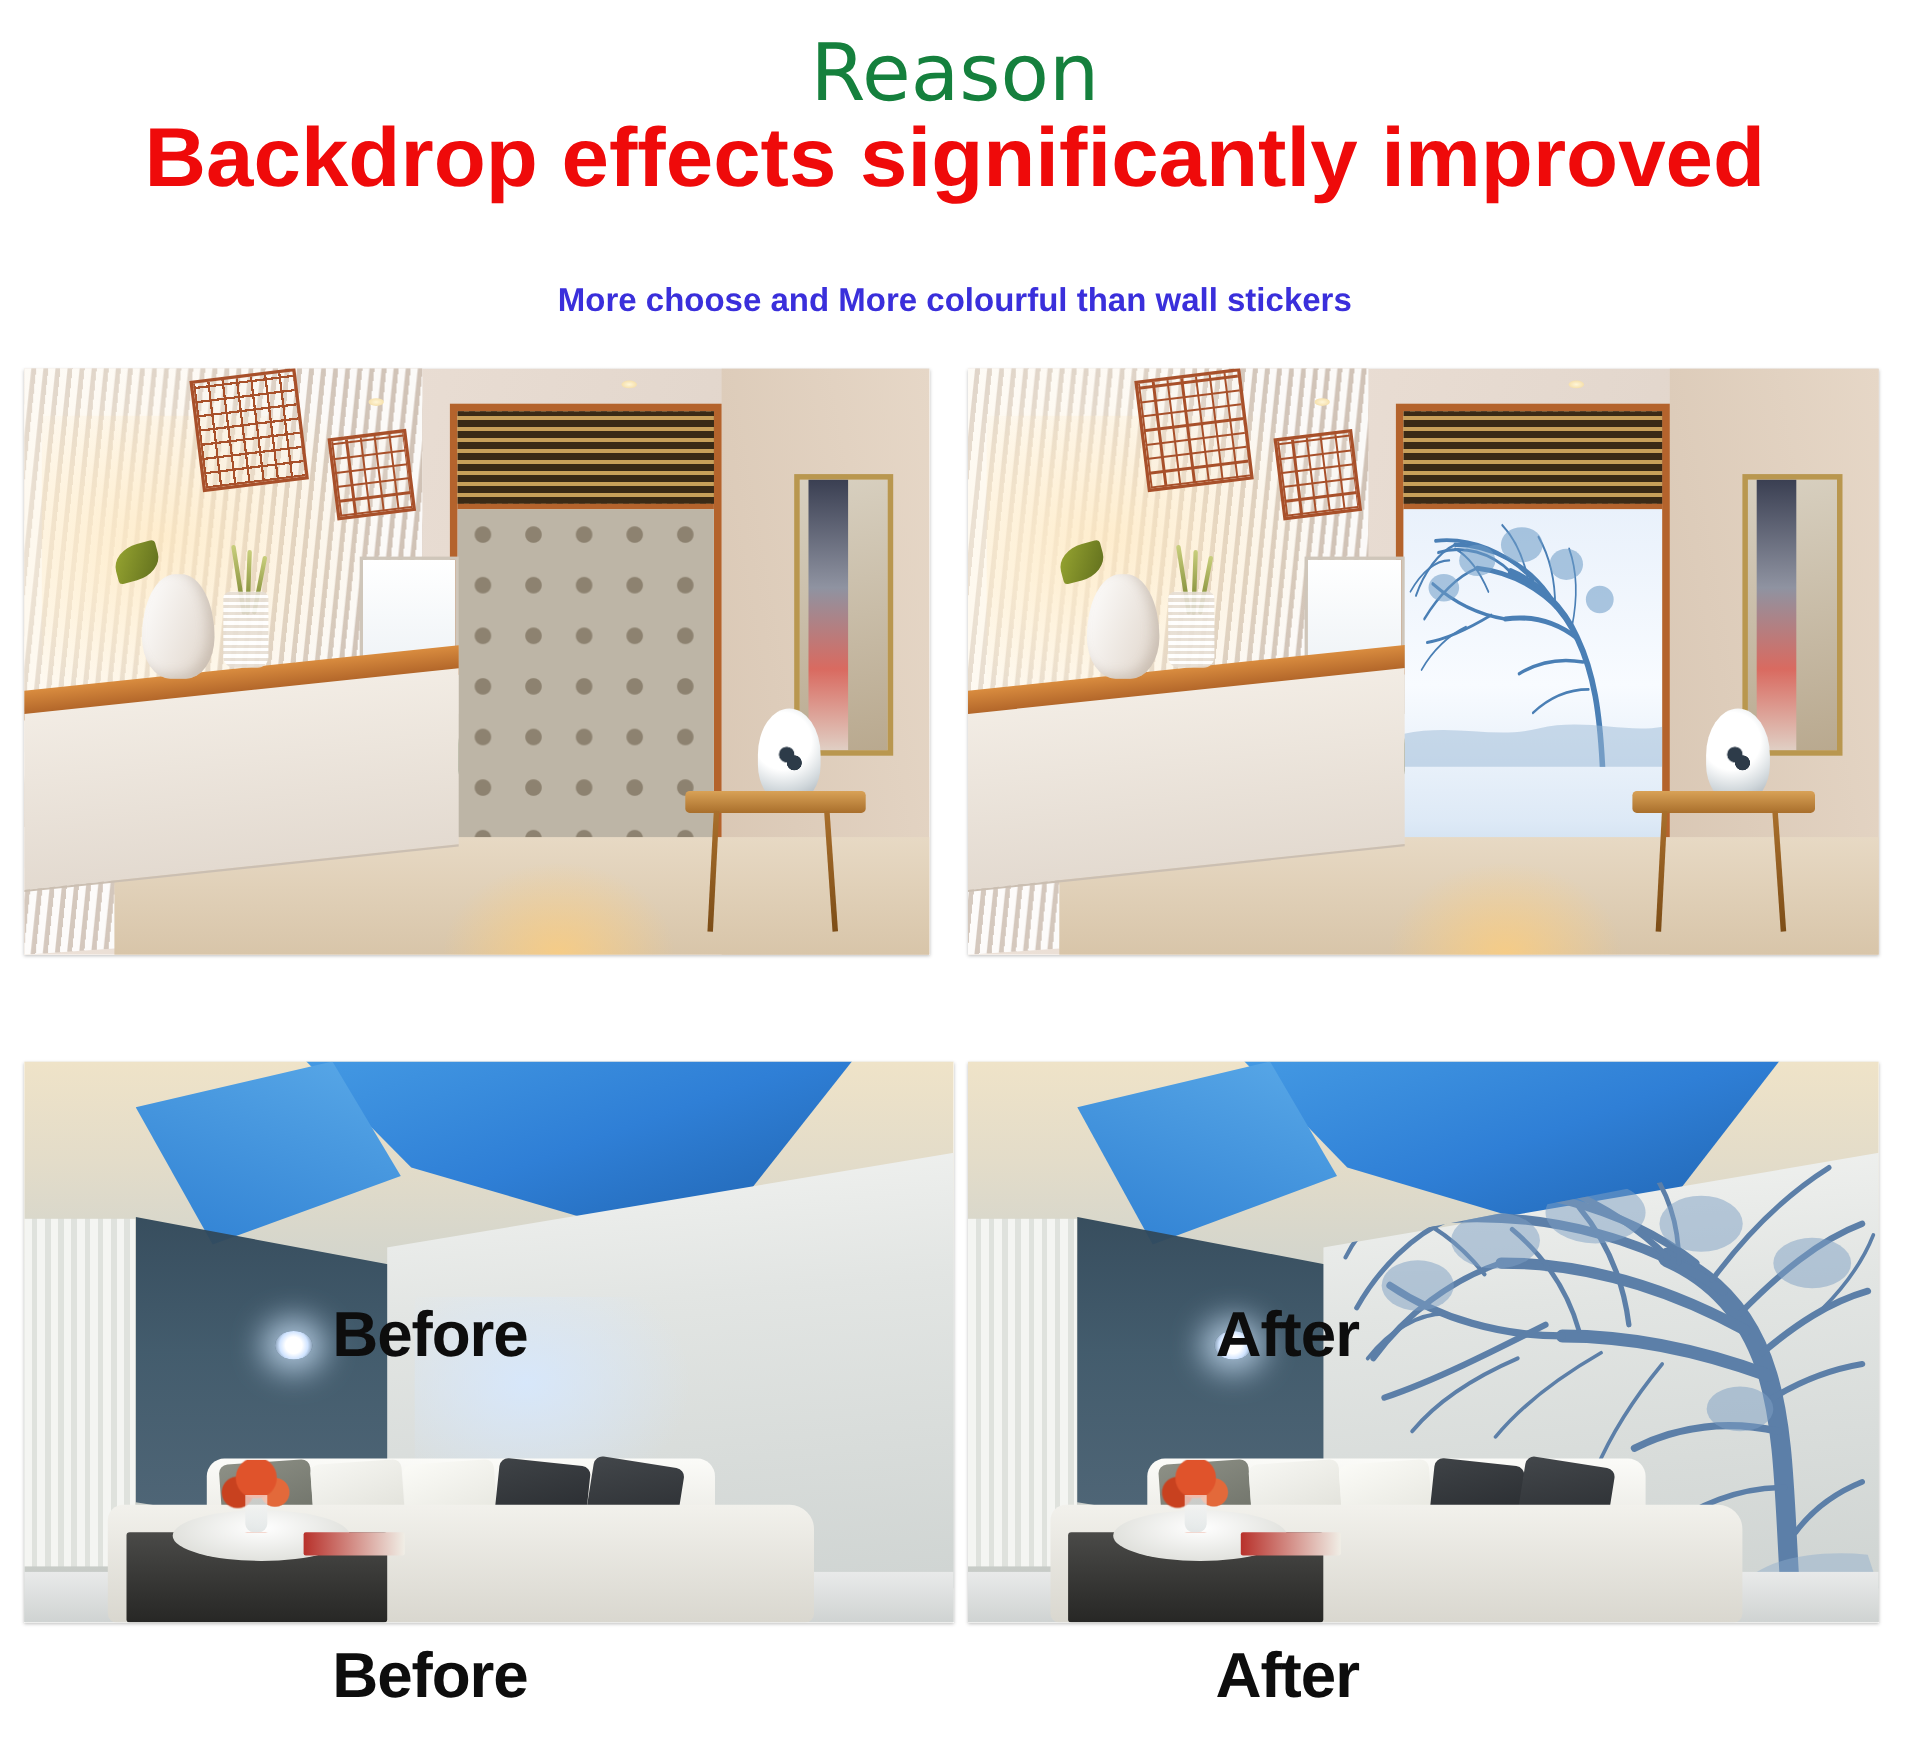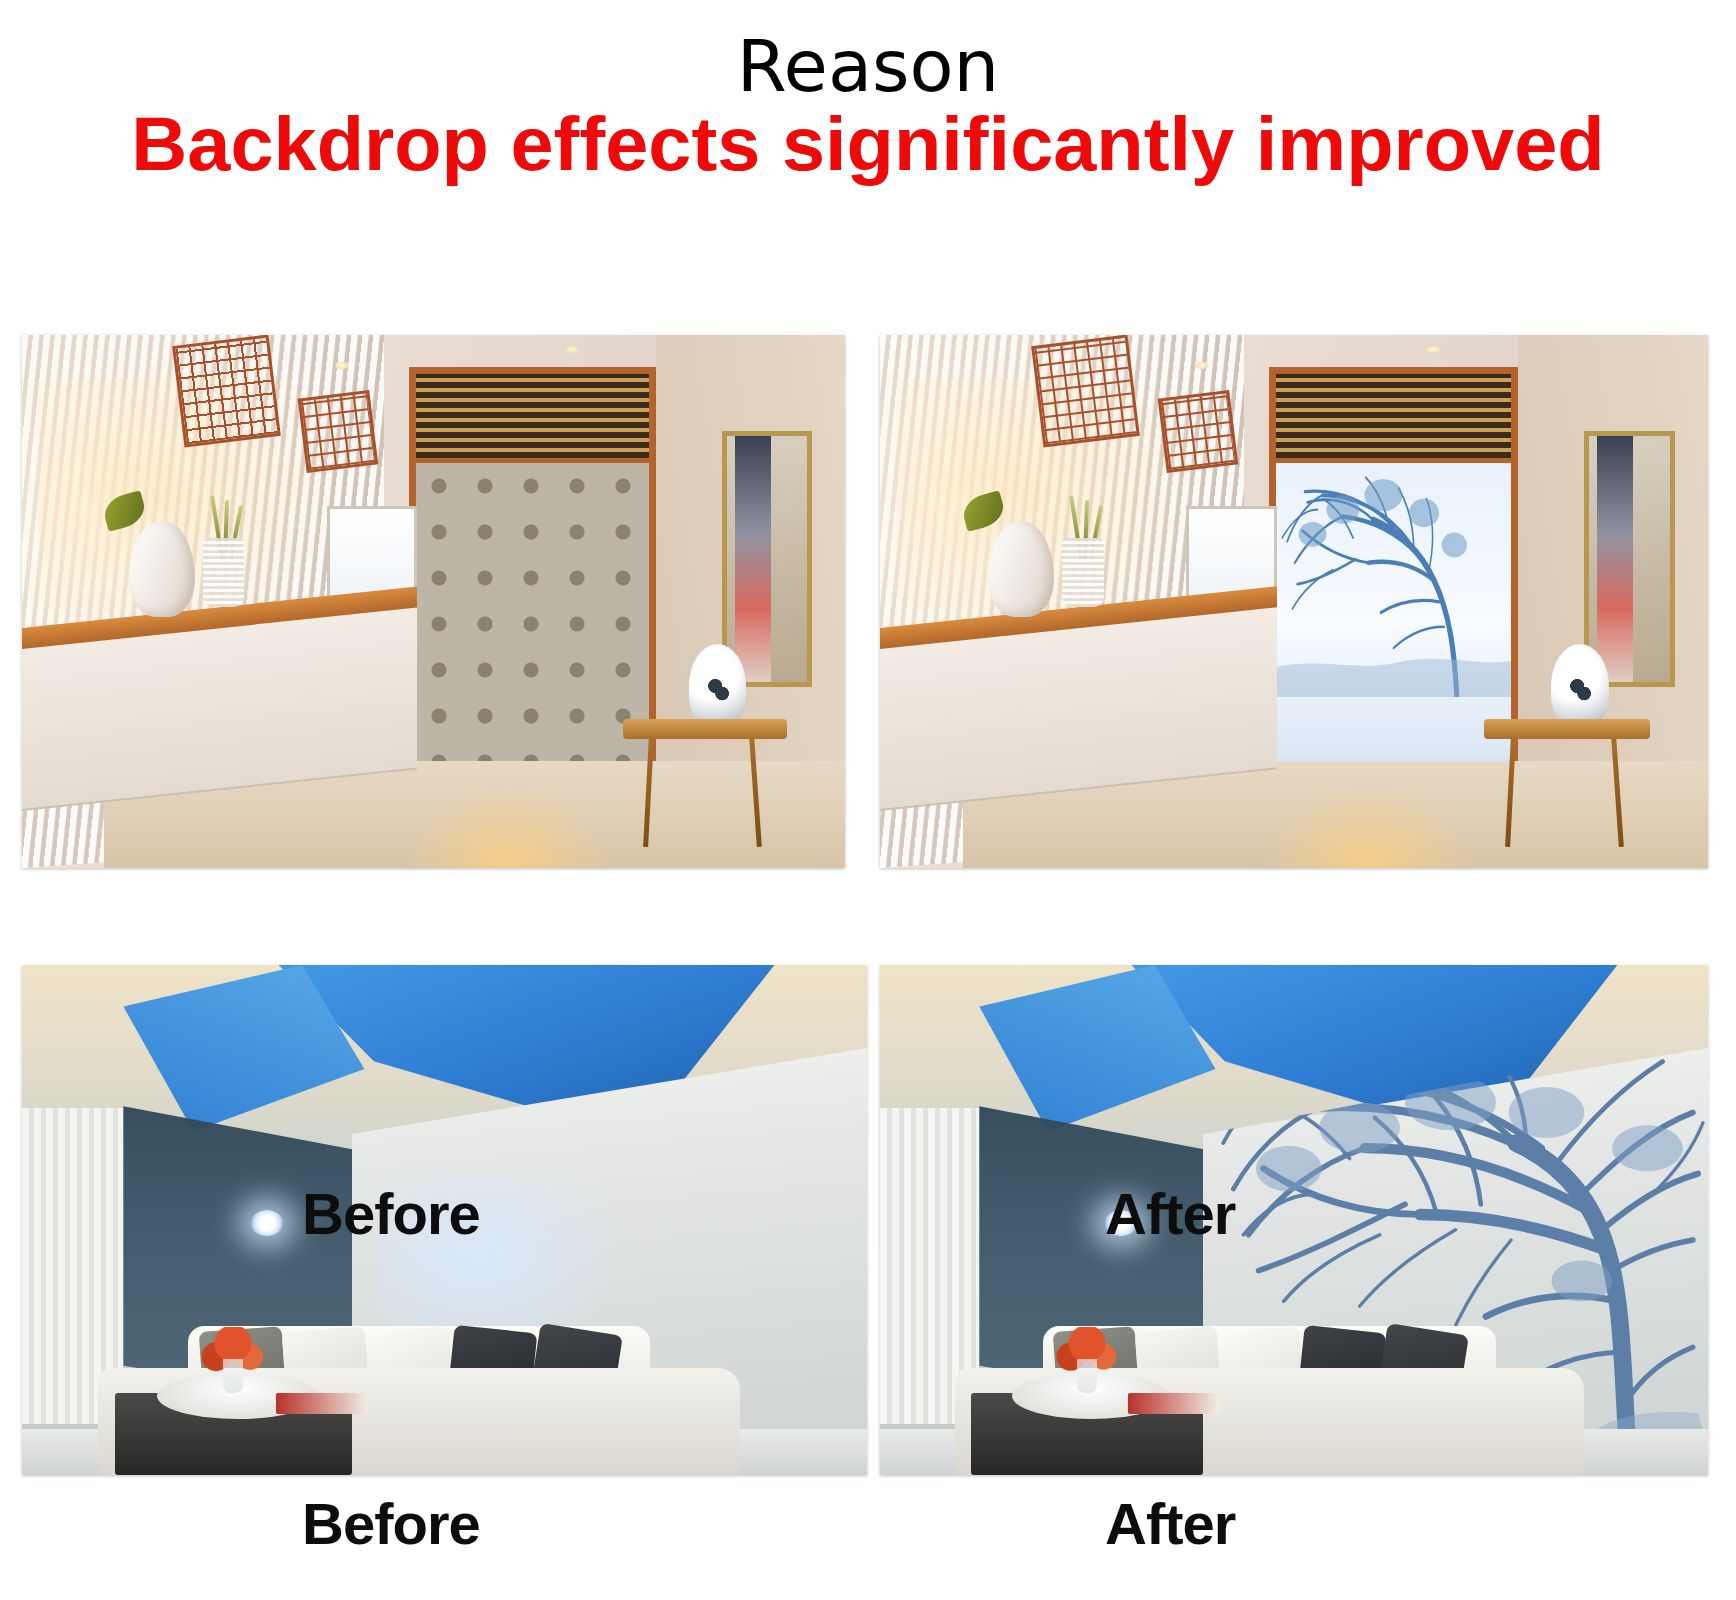--- a/index.html
+++ b/index.html
@@ -31,21 +31,21 @@
   }
   .reason-word {
     position: absolute;
     top: 30px;
     left: 0;
     width: 1736px;
     text-align: center;
     font-family: "DejaVu Sans", sans-serif;
     font-size: 72px;
     font-weight: 400;
-    color: #000000;
+    color: #15803d;
     letter-spacing: 0px;
     line-height: 1;
   }
   .headline {
     position: absolute;
     top: 104px;
     left: 0;
     width: 1736px;
     text-align: center;
     font-family: "Liberation Sans", sans-serif;
@@ -387,20 +387,21 @@
   .living .mural svg { position:absolute; left:0; top:0; width:100%; height:100%; }
 </style>
 </head>
 <body>
 
 <div class="page">
 
   <div class="header">
     <div class="reason-word">Reason</div>
     <div class="headline">Backdrop effects significantly improved</div>
+    <div class="subtitle l2">More choose and More colourful than wall stickers</div>
   </div>
 
   <div class="photo-grid">
 
     <div class="cell cell-tl">
       <div class="photo">
         <div class="hall">
           <div class="wall-left"></div>
           <div class="glow"></div>
           <div class="lattice l1"></div>

